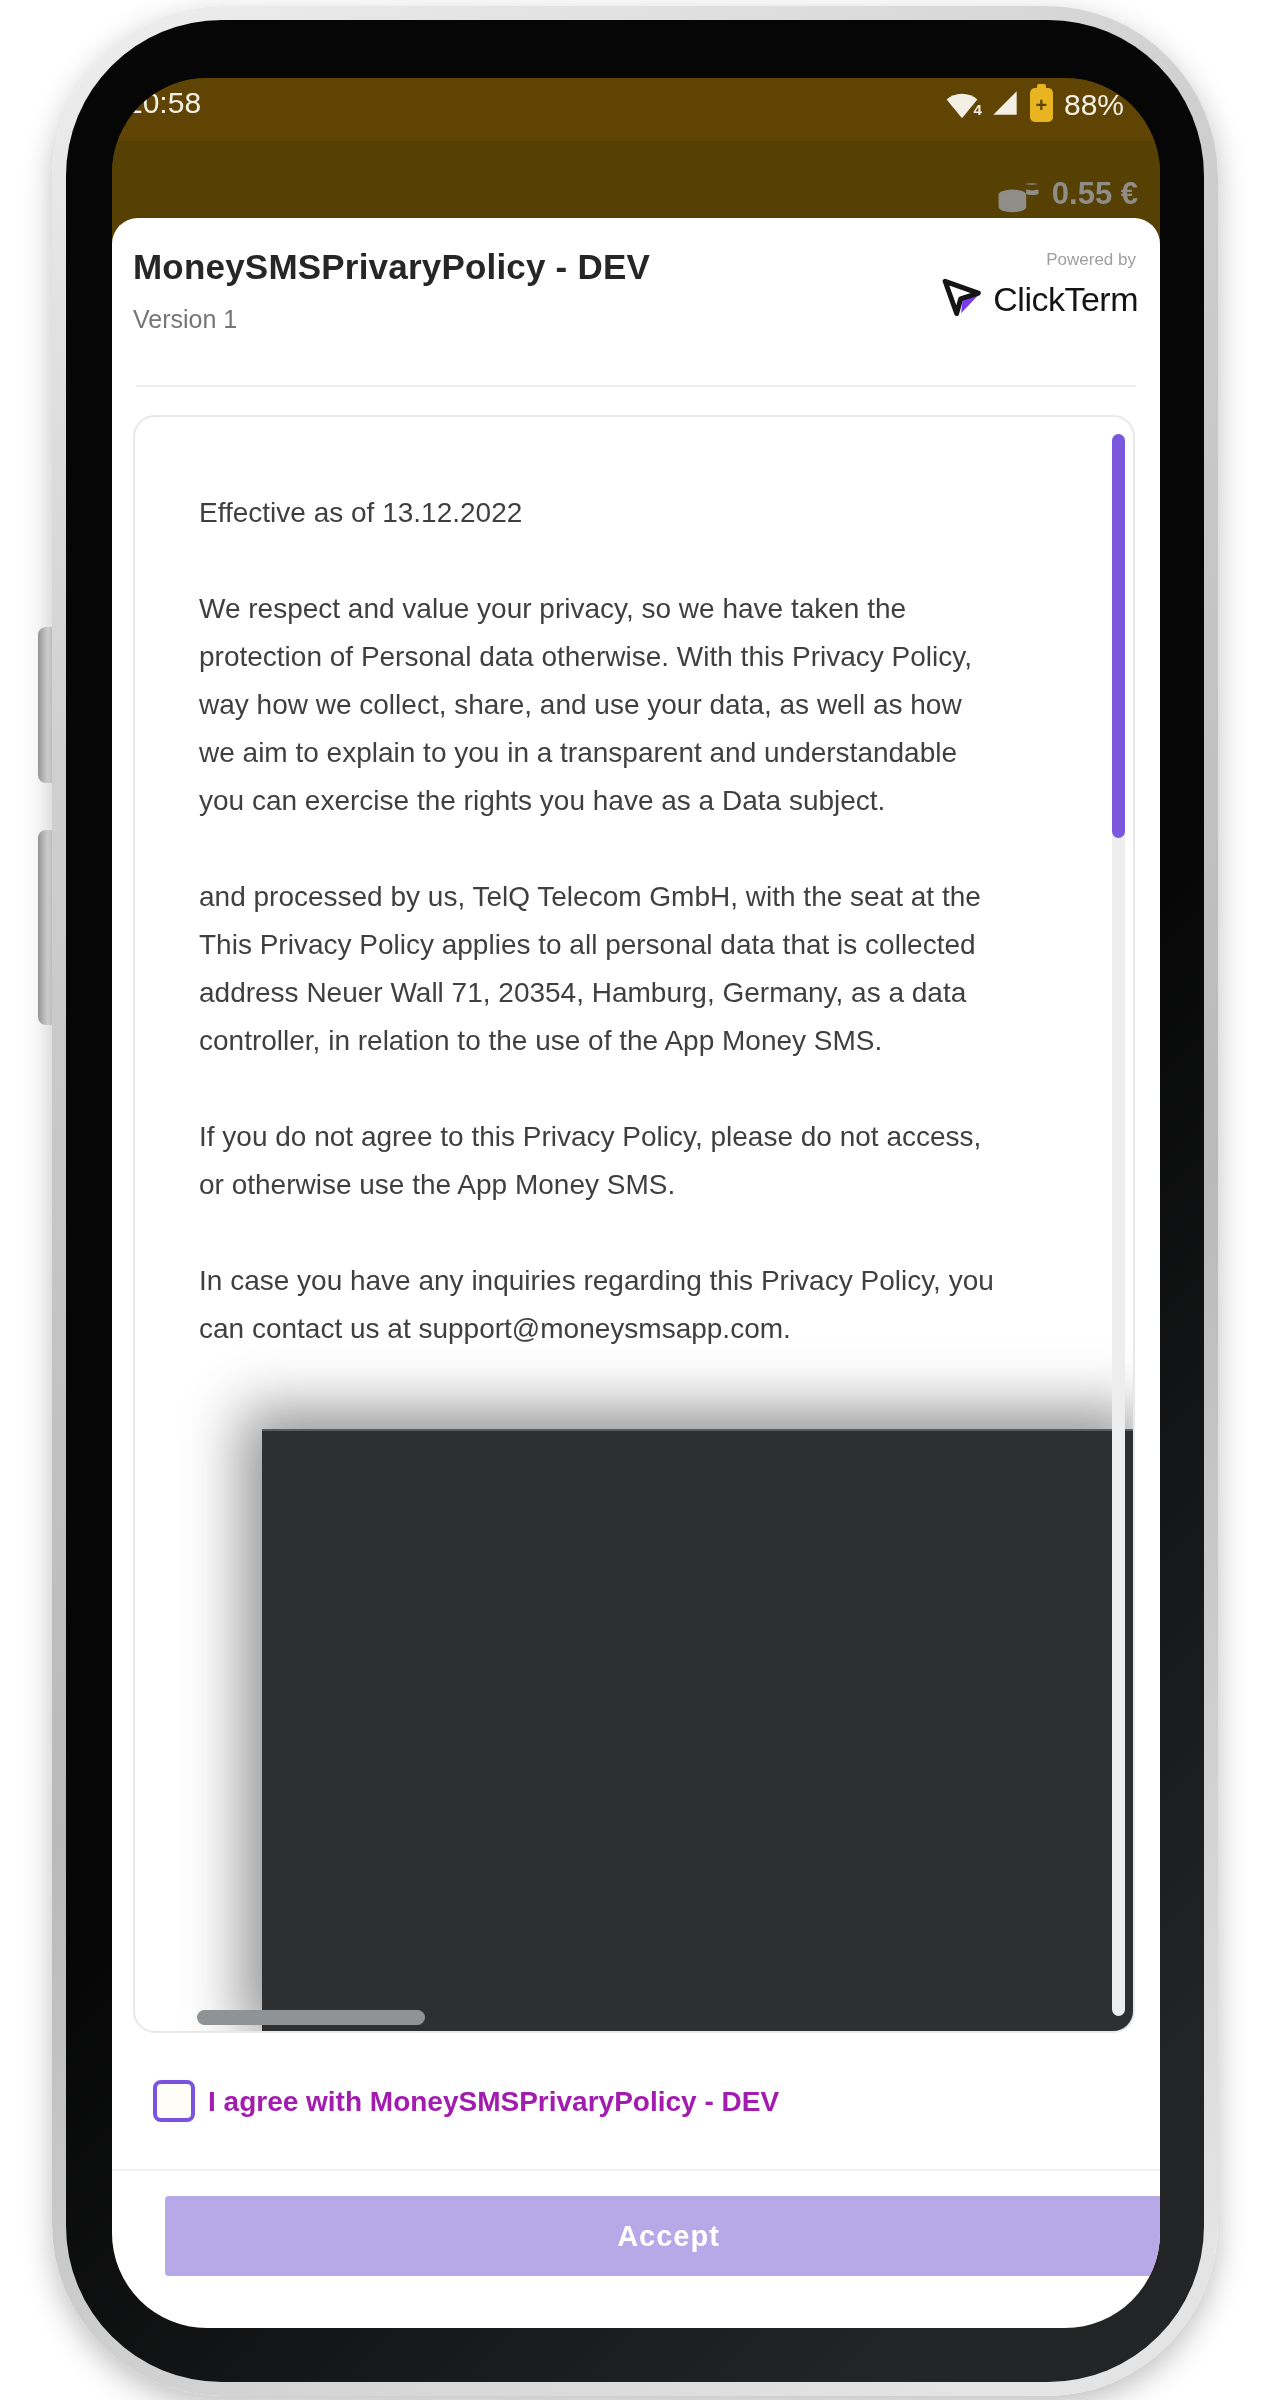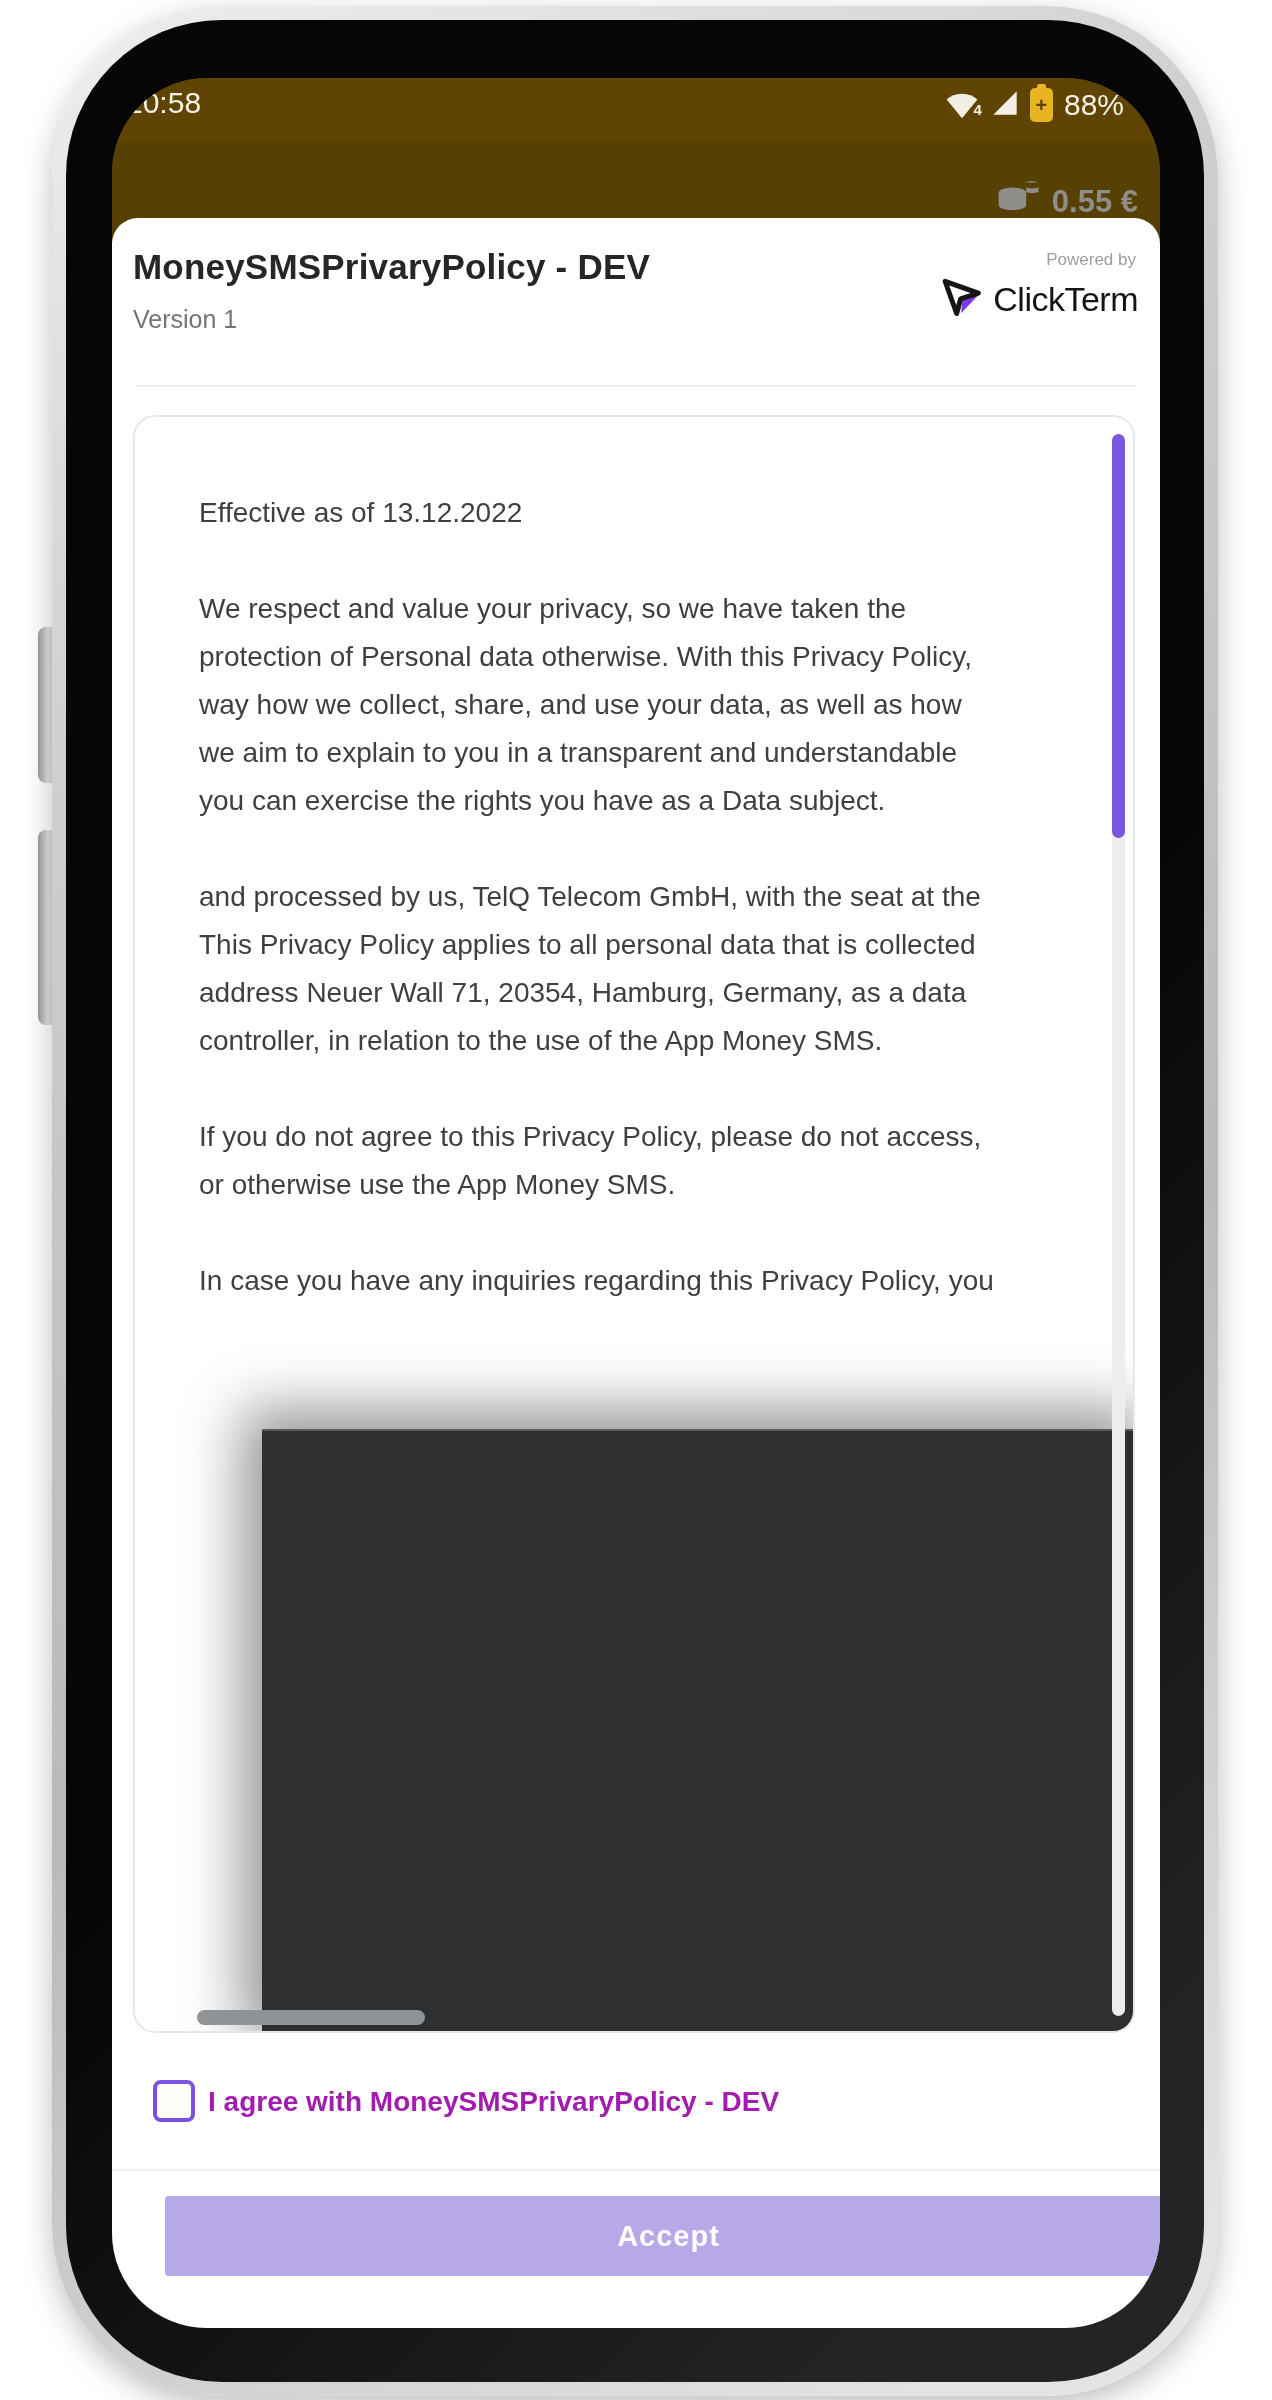--- a/index.html
+++ b/index.html
@@ -23,21 +23,21 @@
   .time{position:absolute;left:14px;top:8px;font-size:30px;font-weight:500;color:#f4efe4;}
   .sicons{position:absolute;right:36px;top:8px;height:38px;display:flex;align-items:center;gap:11px;}
   .wifi-wrap{position:relative;width:36px;height:30px;}
   .wifi-num{position:absolute;right:-2px;bottom:2px;font-size:15px;color:#f4efe4;font-weight:700;}
   .batt{position:relative;width:23px;height:34px;border-radius:5px;background:#e8b421;
         display:flex;align-items:center;justify-content:center;}
   .batt::before{content:"";position:absolute;top:-4px;left:7px;width:9px;height:4px;background:#e8b421;
         border-radius:2px 2px 0 0;}
   .batt-plus{font-size:20px;font-weight:700;color:#5a4303;line-height:1;}
   .pct{font-size:30px;color:#f4efe4;font-weight:500;}
-  .coinrow{position:absolute;right:22px;top:98px;height:44px;display:flex;align-items:flex-end;gap:12px;}
+  .coinrow{position:absolute;right:22px;top:98px;height:44px;display:flex;align-items:flex-start;gap:12px;}
   .coinamt{font-size:31px;font-weight:700;color:#8f8d88;}
 
   
   .sheet{position:absolute;left:0;top:140px;width:1048px;height:2110px;background:#ffffff;
          border-radius:26px 26px 0 0;}
   .title{position:absolute;left:21px;top:29px;font-size:35px;font-weight:700;color:#262626;letter-spacing:.2px;}
   .version{position:absolute;left:21px;top:87px;font-size:25px;color:#757575;}
   .powered{position:absolute;right:22px;top:32px;text-align:right;}
   .powered-label{font-size:17px;color:#9e9e9e;margin-bottom:4px;margin-right:2px;}
   .logo-row{display:flex;align-items:center;gap:8px;justify-content:flex-end;}
@@ -151,20 +151,21 @@
             <span style="display:block">This Privacy Policy applies to all personal data that is collected</span>
             <span style="display:block">address Neuer Wall 71, 20354, Hamburg, Germany, as a data</span>
             <span style="display:block">controller, in relation to the use of the App Money SMS.</span>
           </p>
           <p>
             <span style="display:block">If you do not agree to this Privacy Policy, please do not access,</span>
             <span style="display:block">or otherwise use the App Money SMS.</span>
           </p>
           <p>
             <span style="display:block">In case you have any inquiries regarding this Privacy Policy, you</span>
+            <span style="display:block">can contact us at support@moneysmsapp.com.</span>
           </p>
         </div>
 
         <div class="dark-block"></div>
         <div class="hscroll"></div>
         <div class="vtrack"></div>
         <div class="vthumb"></div>
       </div>
 
       <div class="checkbox" role="checkbox" aria-checked="false"></div>

